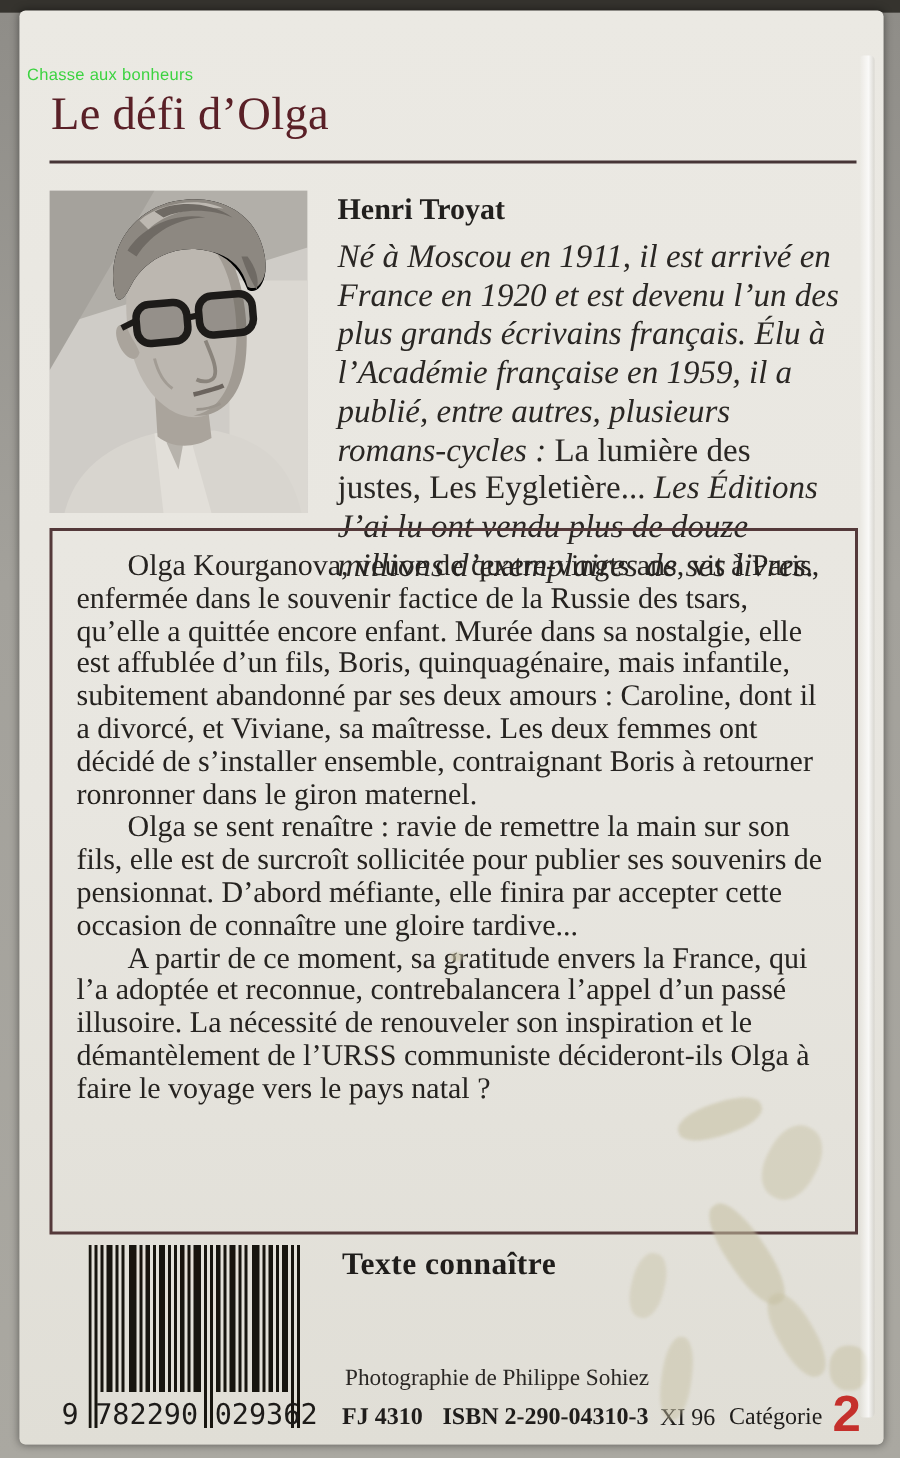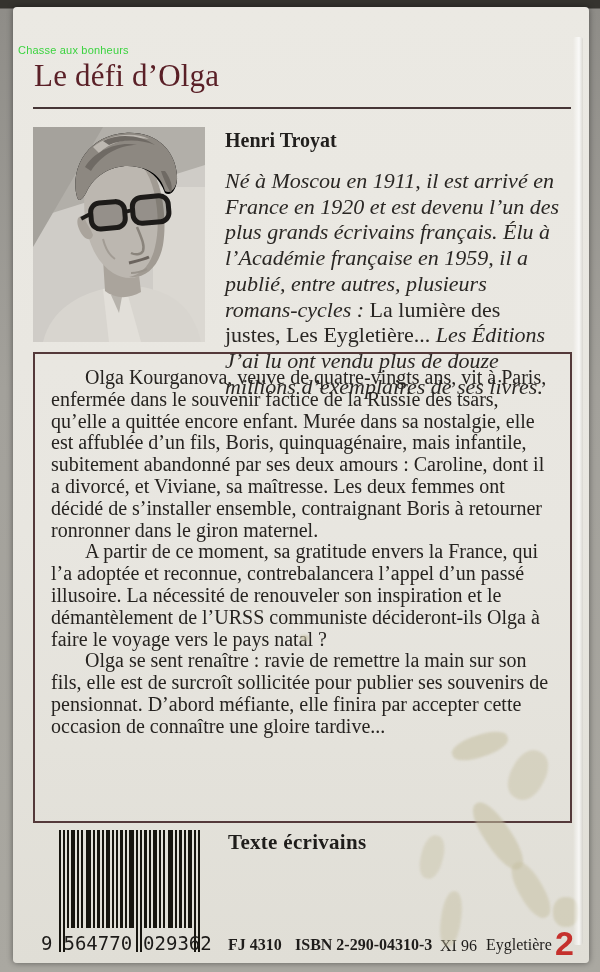--- a/index.html
+++ b/index.html
@@ -28,21 +28,21 @@
     font-size:31px;font-weight:400;color:#5a2027;letter-spacing:.2px;
   }
   .title-rule{
     position:absolute;left:20px;top:100px;width:538px;height:2px;background:#463536;
   }
   .photo{
     position:absolute;left:20px;top:120px;width:172px;height:215px;
     background:#cfccc7;overflow:hidden;
   }
   .author-block{position:absolute;left:212px;top:122px;width:346px;}
-  .author-name{font-size:20px;font-weight:700;color:#211f1d;margin:0 0 16px 0;}
+  .author-name{font-size:20px;font-weight:700;color:#211f1d;margin:0 0 6px 0;}
   .author-bio{font-size:22px;line-height:1.17;color:#2a2724;width:336px;}
   .author-bio .it{font-style:italic;}
   .author-bio .rm{font-style:normal;}
   .synopsis{
     position:absolute;left:20px;top:345px;width:503px;height:440px;
     border:2px solid #54393a;padding:13px 16px 14px 16px;
     font-size:20px;line-height:1.09;color:#262320;
   }
   .synopsis p{margin:0;text-indent:34px;}
   .barcode{position:absolute;left:28px;top:823px;width:175px;height:140px;}
@@ -127,22 +127,22 @@
     </svg>
   </div>
 
   <div class="author-block">
     <div class="author-name">Henri Troyat</div>
     <div class="author-bio"><span class="it">Né à Moscou en 1911, il est arrivé en France en 1920 et est devenu l’un des plus grands écrivains français. Élu à l’Académie française en 1959, il a publié, entre autres, plusieurs romans-cycles : </span><span class="rm">La lumière des justes, Les Eygletière... </span><span class="it">Les Éditions J’ai lu ont vendu plus de douze millions d’exemplaires de ses livres.</span></div>
   </div>
 
   <div class="synopsis">
     <p>Olga Kourganova, veuve de quatre-vingts ans, vit à Paris, enfermée dans le souvenir factice de la Russie des tsars, qu’elle a quittée encore enfant. Murée dans sa nostalgie, elle est affublée d’un fils, Boris, quinquagénaire, mais infantile, subitement abandonné par ses deux amours : Caroline, dont il a divorcé, et Viviane, sa maîtresse. Les deux femmes ont décidé de s’installer ensemble, contraignant Boris à retourner ronronner dans le giron maternel.</p>
+    <p>Olga se sent renaître : ravie de remettre la main sur son fils, elle est de surcroît sollicitée pour publier ses souvenirs de pensionnat. D’abord méfiante, elle finira par accepter cette occasion de connaître une gloire tardive...</p>
     <p>A partir de ce moment, sa gratitude envers la France, qui l’a adoptée et reconnue, contrebalancera l’appel d’un passé illusoire. La nécessité de renouveler son inspiration et le démantèlement de l’URSS communiste décideront-ils Olga à faire le voyage vers le pays natal ?</p>
-    <p>Olga se sent renaître : ravie de remettre la main sur son fils, elle est de surcroît sollicitée pour publier ses souvenirs de pensionnat. D’abord méfiante, elle finira par accepter cette occasion de connaître une gloire tardive...</p>
   </div>
 
   <div class="barcode">
     <svg width="141" height="122" viewBox="0 0 141 122" xmlns="http://www.w3.org/2000/svg">
       <g fill="#17150f">
         <rect x="0" y="0" width="2" height="122"></rect>
           <rect x="4" y="0" width="2" height="122"></rect>
         <rect x="8" y="0" width="2" height="98"></rect>
           <rect x="12" y="0" width="4" height="98"></rect>
         <rect x="18" y="0" width="2" height="98"></rect>
@@ -168,32 +168,33 @@
         <rect x="116" y="0" width="2" height="98"></rect>
           <rect x="120" y="0" width="3" height="98"></rect>
         <rect x="125" y="0" width="2" height="98"></rect>
           <rect x="129" y="0" width="4" height="98"></rect>
         <rect x="135" y="0" width="2" height="122"></rect>
           <rect x="139" y="0" width="2" height="122"></rect>
       </g>
     </svg>
     <div class="bc-digits">
       <span>9</span>
-      <span>564770</span>
+      <span>782290</span>
       <span>029362</span>
     </div>
   </div>
 
-  <div class="texte-integral">Texte écrivains</div>
+  <div class="texte-integral">Texte connaître</div>
+  <div class="photo-credit">Photographie de Philippe Sohiez</div>
 
   <div class="pub-row">
     <span class="code">FJ 4310</span>
     <span class="isbn">ISBN 2-290-04310-3</span>
     <span class="printcode">XI 96</span>
-    <span class="catlabel">Eygletière</span>
+    <span class="catlabel">Catégorie</span>
     <span class="catnum">2</span>
   </div>
 
   <div class="stain s1"></div>
   <div class="stain s2"></div>
   <div class="stain s3"></div>
   <div class="stain s4"></div>
   <div class="stain s5"></div>
   <div class="stain s6"></div>
   <div class="stain s7"></div>

